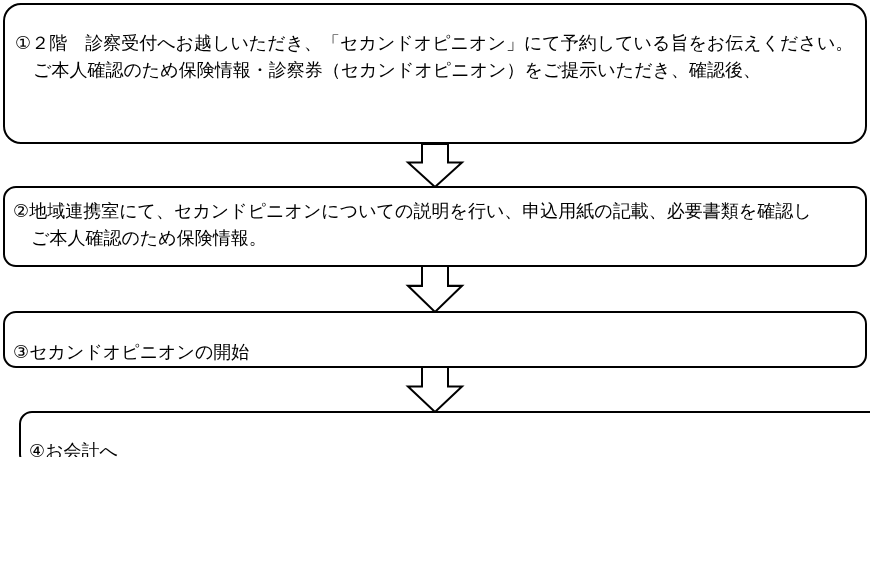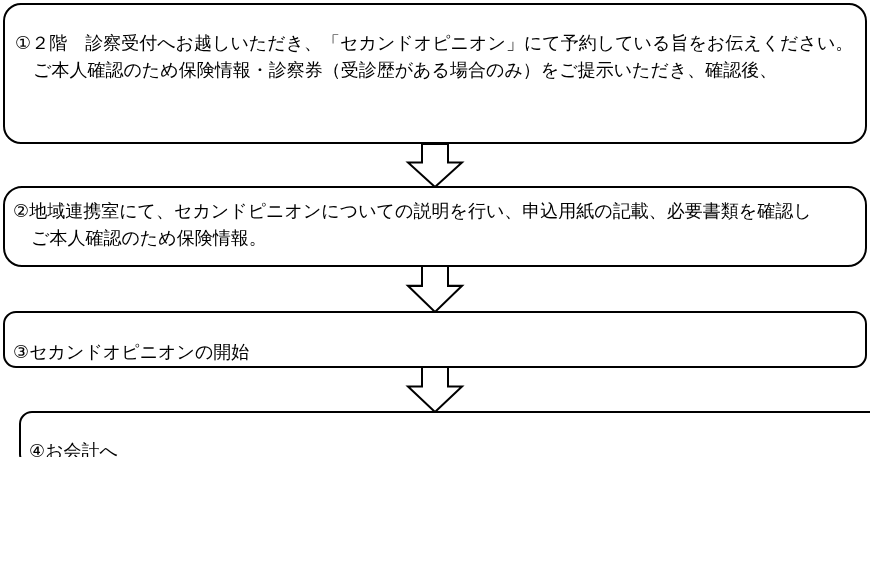--- a/index.html
+++ b/index.html
@@ -30,21 +30,21 @@
   .step .cont { padding-left: 18px; }
   .step-1 {
     top: 3px;
     height: 141px;
     border-radius: 18px;
     padding: 25px 16px 0 10px;
   }
   .step-2 {
     top: 186px;
     height: 81px;
-    border-radius: 19px;
+    border-radius: 13px;
     padding: 10px 16px 0 8px;
   }
   .single {
     display: flex;
     align-items: flex-end;
     padding: 0 16px 0 8px;
     border-radius: 13px;
   }
   .step-3 { top: 311px; height: 57px; }
   .step-4 { top: 411px; height: 56px; margin-left: 16px; }
@@ -60,21 +60,21 @@
   .arrow-4 { top: 465px; height: 46px; }
   .arrow svg { display: block; width: 100%; height: 100%; }
 </style>
 </head>
 <body>
 
 <div class="canvas">
 
   <div class="step step-1">
     <div class="line">①２階　診察受付へお越しいただき、「セカンドオピニオン」にて予約している旨をお伝えください。</div>
-    <div class="line cont">ご本人確認のため保険情報・診察券（受診歴がある場合のみ）をご提示いただき、確認後、</div>
+    <div class="line cont">ご本人確認のため保険情報・診察券（セカンドオピニオン）をご提示いただき、確認後、</div>
   </div>
 
   <div class="arrow arrow-1">
     <svg viewBox="0 0 60 46" preserveAspectRatio="none">
       <polygon points="17,1 43,1 43,20 57,20 30,45 3,20 17,20" fill="#ffffff" stroke="#000000" stroke-width="2" stroke-linejoin="miter"></polygon>
     </svg>
   </div>
 
   <div class="step step-2">
     <div class="line">②地域連携室にて、セカンドピニオンについての説明を行い、申込用紙の記載、必要書類を確認し</div>

